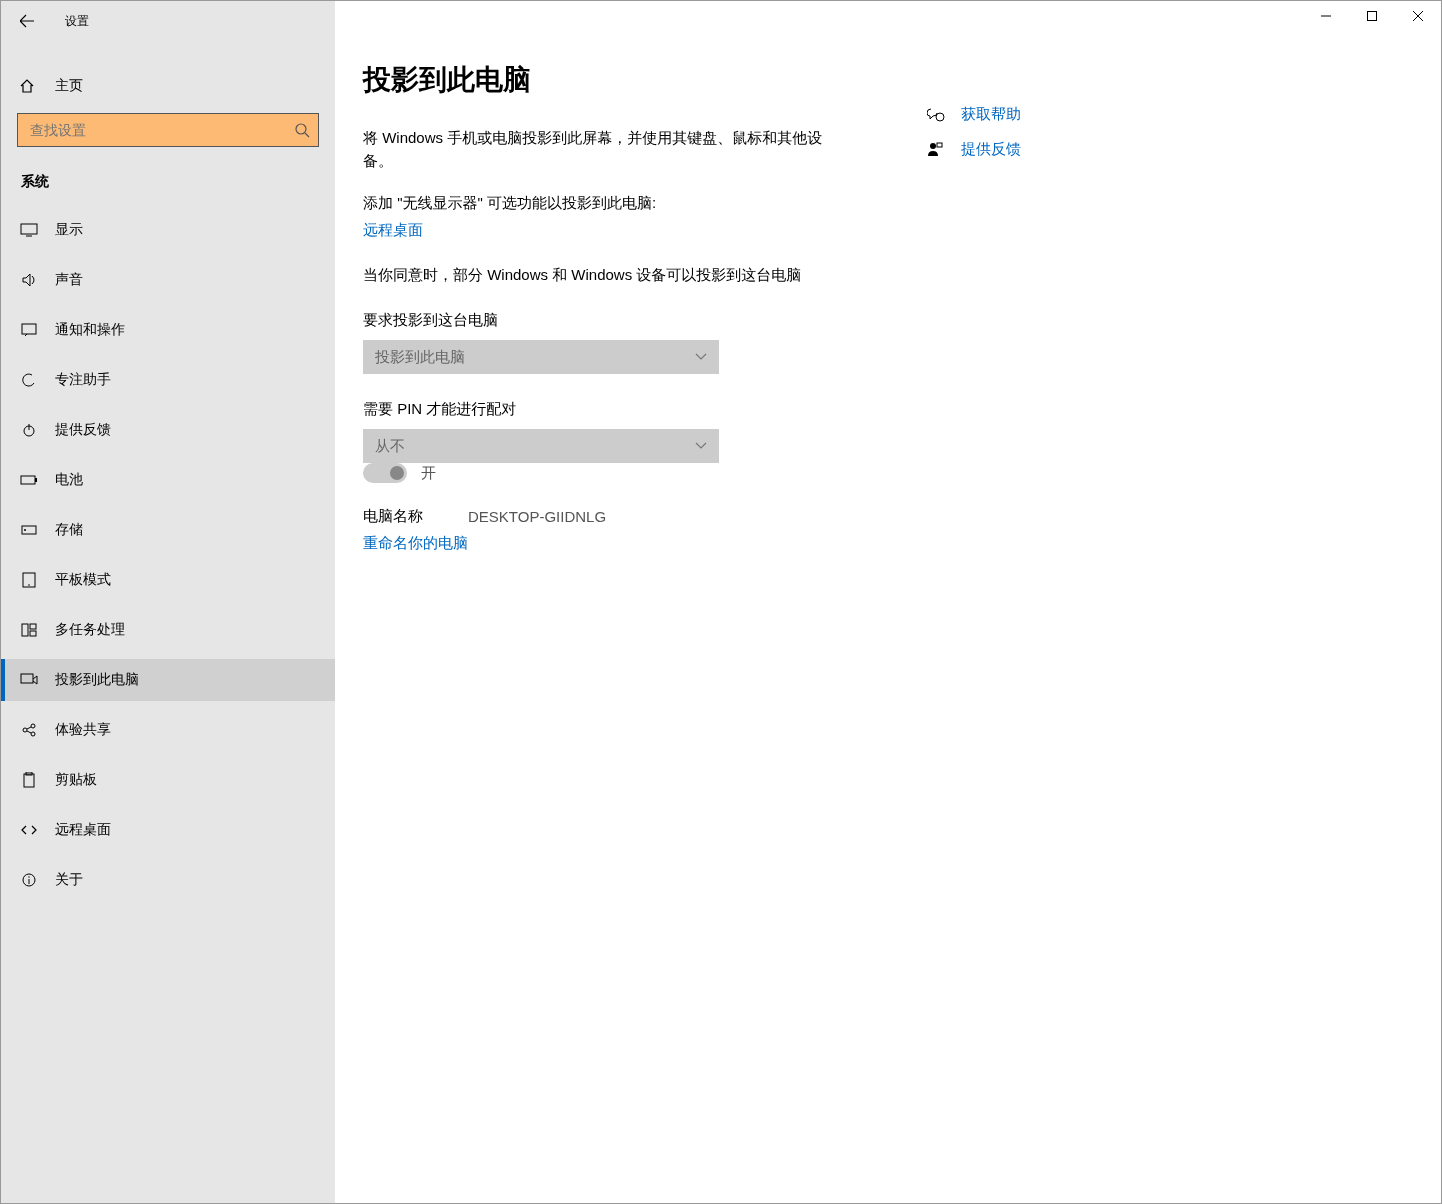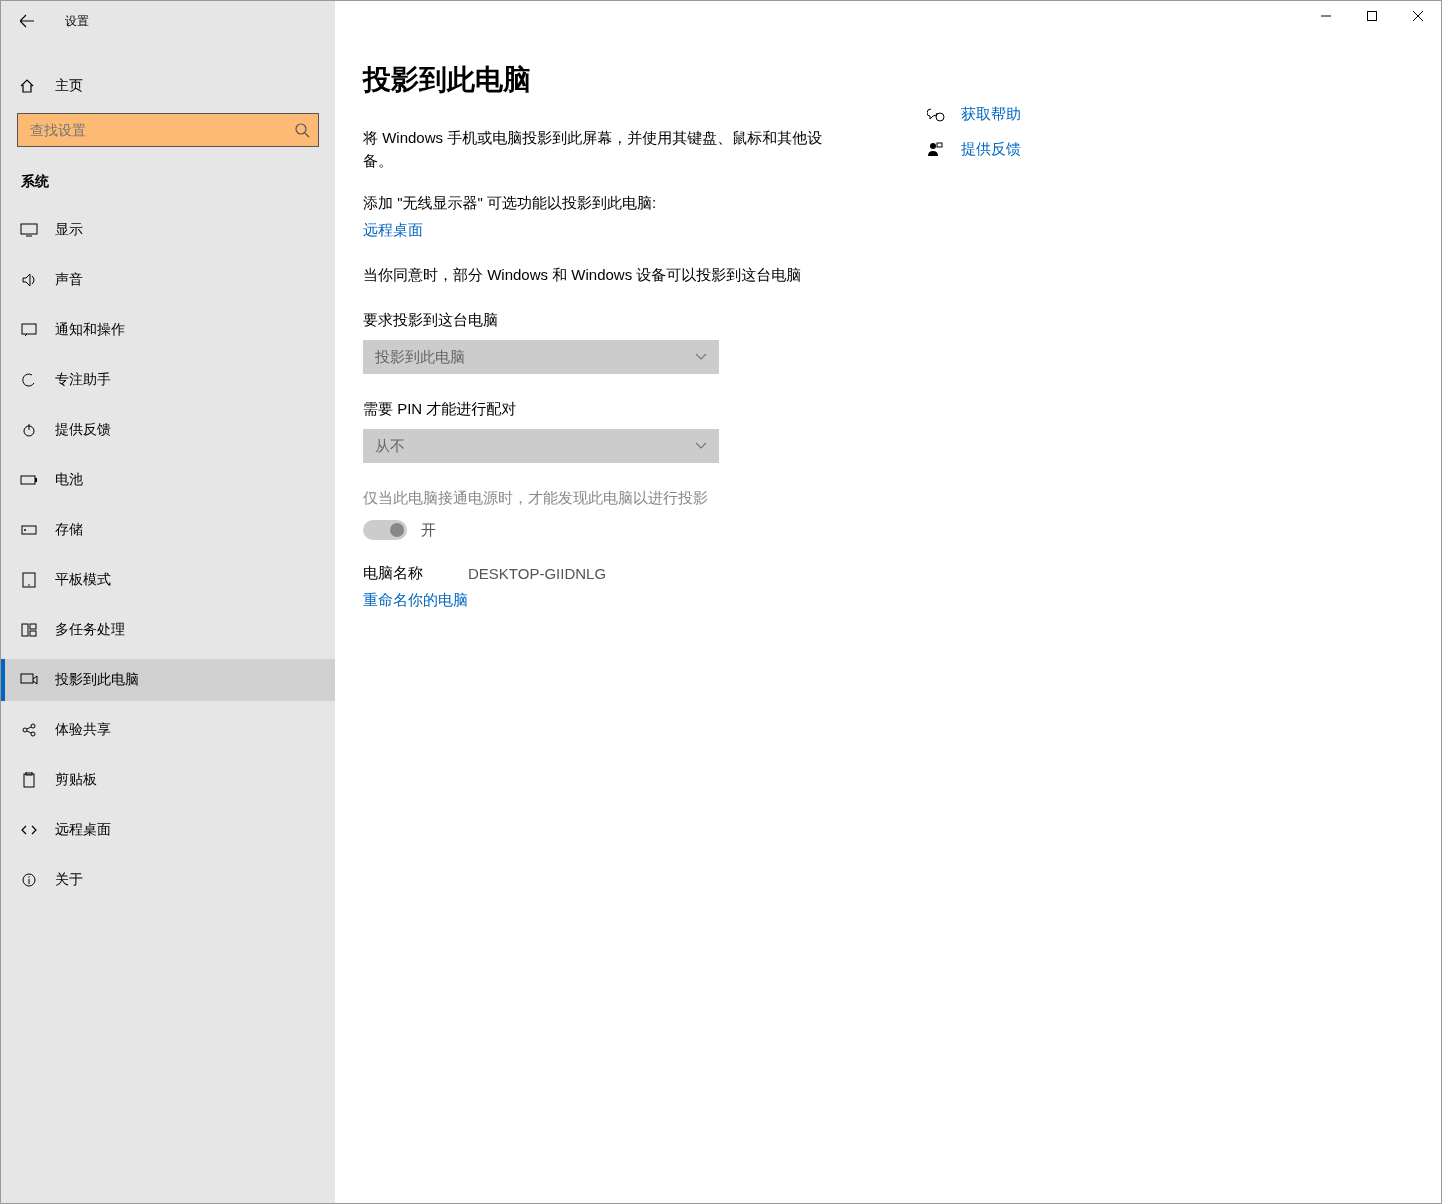--- a/index.html
+++ b/index.html
@@ -435,21 +435,20 @@
         </div>
 
         <div class="field-label">需要 PIN 才能进行配对</div>
         <div class="dropdown">
           <span>从不</span>
           <svg class="chev" width="12" height="8" viewBox="0 0 12 8">
               <path d="M1 1 L6 6 L11 1" stroke="#777" fill="none" stroke-width="1.2"></path>
             </svg>
         </div>
 
-        <div class="disabled-label">仅当此电脑接通电源时，才能发现此电脑以进行投影</div>
         <div class="toggle-row">
           <div class="toggle"></div>
           <span class="toggle-label">开</span>
         </div>
 
         <div class="pc-row">
           <span>电脑名称</span>
           <span class="pc-name">DESKTOP-GIIDNLG</span>
         </div>
         <div class="rename-link">重命名你的电脑</div>

